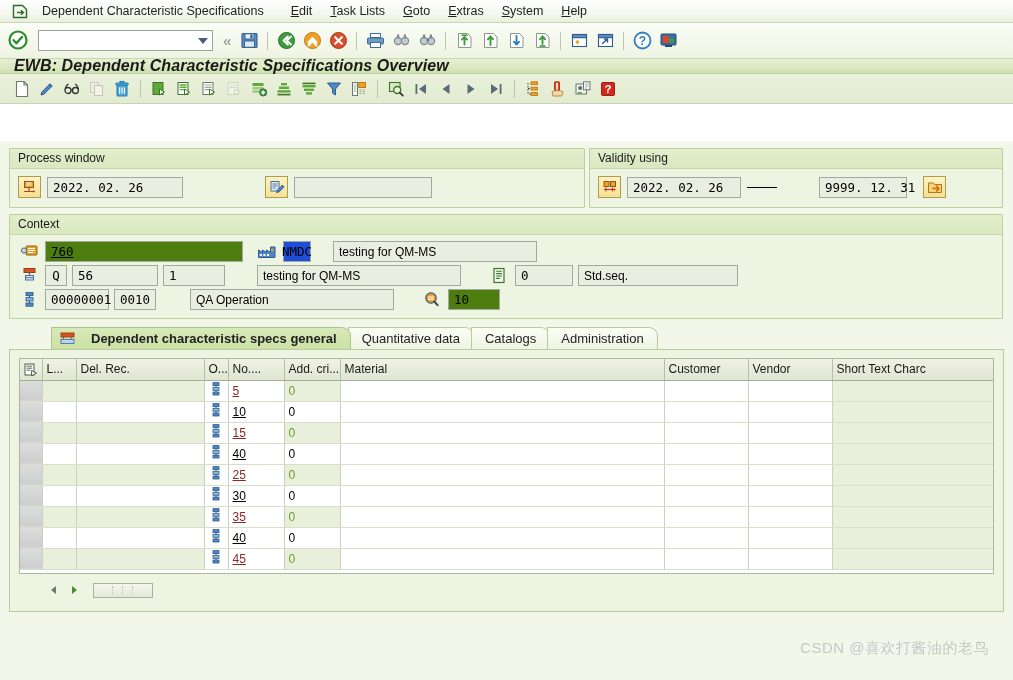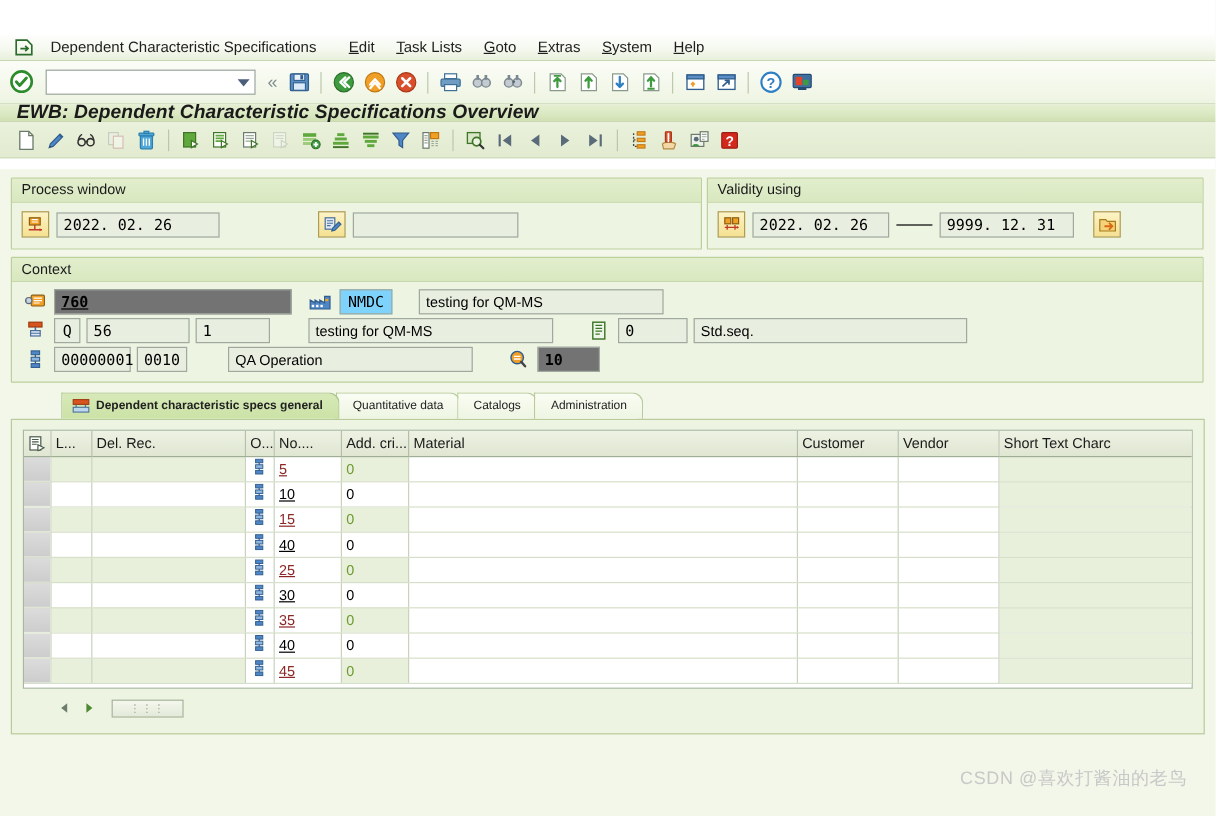--- a/index.html
+++ b/index.html
@@ -14,21 +14,20 @@
     position:relative;
   }
 
   
   .menubar {
     height:23px;
     background:linear-gradient(to bottom,#ffffff 0%,#f4f8ee 60%,#e9f0dc 100%);
     display:flex; align-items:center;
     padding:0 6px;
     border-bottom:1px solid #c9d6b4;
-    margin-top:28px;
   }
   .menu-sysicon {
     width:20px; height:18px; margin:0 8px 0 4px;
     display:flex; align-items:center; justify-content:center;
   }
   .menu-item {
     padding:3px 9px;
     font-size:12.5px;
     color:#1f1f1f;
     white-space:nowrap;
@@ -143,21 +142,21 @@
     height:21px;
     border:1px solid #9fa99f;
     background:#e9efe0;
     display:flex; align-items:center;
     padding:0 5px;
     font-family:"DejaVu Sans Mono","Liberation Mono",monospace;
     font-size:12.5px;
     color:#000;
     white-space:nowrap;
   }
-  .f.white { background:#737373;font-weight:bold; }
+  .f.white { background:#4d7c0f; }
   .f.empty { background:#e9efe0; }
   .f.label-like {
     font-family:"Liberation Sans",sans-serif;
     font-size:12px;
   }
   .f.underline-val { text-decoration:underline; }
 
   .iconbtn {
     width:23px; height:22px;
     border:1px solid #b09a4d;
@@ -180,23 +179,23 @@
     margin-top:7px;
     display:flex;
     align-items:flex-end;
     height:23px;
     padding-left:42px;
     position:relative;
     z-index:2;
   }
   .tab {
     height:22px;
-    display:flex; align-items:center; gap:5px;
+    display:flex; align-items:center; gap:16px;
     padding:0 13px;
-    font-size:10px;
+    font-size:13px;
     background:linear-gradient(to bottom,#fafdf4 0%,#eef5e2 100%);
     border:1px solid #b9cb9a;
     border-bottom:none;
     border-radius:0 9px 0 0;
     margin-right:-3px;
     color:#222;
     cursor:default;
     white-space:nowrap;
   }
   .tab.active {
@@ -659,21 +658,21 @@
           <svg width="16" height="15" viewBox="0 0 16 15">
             <rect x="2" y="1.5" width="5" height="5" fill="#f0a026" stroke="#8a5e12" stroke-width="1"></rect>
             <rect x="8.5" y="1.5" width="5" height="5" fill="#f0a026" stroke="#8a5e12" stroke-width="1"></rect>
             <path d="M2 9.5h11" stroke="#c0392b" stroke-width="1.2"></path>
             <path d="M4 7.5v4M10.5 7.5v4" stroke="#c0392b" stroke-width="1.1"></path>
             <path d="M14 9.5l-2-1.2v2.4z" fill="#c0392b"></path>
           </svg>
         </span>
         <span class="f" style="width:114px;">2022. 02. 26</span>
         <span class="dash"></span>
-        <span class="f" style="width:112px;">9999. 12. 31</span>
+        <span class="f" style="width:88px;margin-left:36px;">9999. 12. 31</span>
         <span class="iconbtn" style="margin-left:10px;">
           <svg width="16" height="15" viewBox="0 0 16 15">
             <path d="M1.5 3h5l1.2 1.5h6.8v8h-13z" fill="#f3d27a" stroke="#a67c1d" stroke-width="1"></path>
             <path d="M6 8.5h6m0 0l-2.4-2.4M12 8.5L9.6 11" fill="none" stroke="#d96a12" stroke-width="1.6" stroke-linecap="round"></path>
           </svg>
         </span>
       </div>
     </div>
   </div>
 
@@ -693,21 +692,21 @@
         <span class="f white underline-val" style="width:198px;">760</span>
         <span class="plain-icon" style="margin-left:8px;">
           <svg width="20" height="16" viewBox="0 0 20 16">
             <path d="M1.5 13.5V6l4 2.4V6l4 2.4V6l4 2.4V3h4.5v10.5z" fill="#4f86c6" stroke="#2f5d8e" stroke-width="1"></path>
             <rect x="2.8" y="10" width="2" height="2" fill="#fff"></rect>
             <rect x="6.4" y="10" width="2" height="2" fill="#fff"></rect>
             <rect x="10" y="10" width="2" height="2" fill="#fff"></rect>
             <rect x="14" y="5" width="2.6" height="2" fill="#f0a026"></rect>
           </svg>
         </span>
-        <span class="f" style="width:44px; justify-content:center; background:#7dd3fc;">NMDC</span>
+        <span class="f" style="width:28px; justify-content:center; background:#1d4ed8;">NMDC</span>
         <span style="width:12px;"></span>
         <span class="f label-like" style="width:204px;">testing for QM-MS</span>
       </div>
 
       <div class="ctx-row">
         <span class="plain-icon">
           <svg width="19" height="17" viewBox="0 0 19 17">
             <rect x="4" y="1.5" width="11" height="4" fill="#d9531e" stroke="#9d3b12" stroke-width="1"></rect>
             <path d="M9.5 5.5v3" stroke="#4a6f9a" stroke-width="1.3"></path>
             <rect x="5.5" y="8.5" width="8" height="4.5" fill="#dfe9f5" stroke="#4a6f9a" stroke-width="1"></rect>
@@ -719,21 +718,21 @@
         <span class="f" style="width:62px;">1</span>
         <span style="width:22px;"></span>
         <span class="f label-like" style="width:204px;">testing for QM-MS</span>
         <span class="plain-icon" style="margin-left:22px;">
           <svg width="16" height="17" viewBox="0 0 16 17">
             <rect x="3" y="1.5" width="10" height="14" fill="#eef6ea" stroke="#3e7527" stroke-width="1.2"></rect>
             <path d="M5.2 4.2h5.6M5.2 6.6h5.6M5.2 9h5.6M5.2 11.4h3.6" stroke="#3e7527" stroke-width="1.1"></path>
           </svg>
         </span>
         <span class="f" style="width:58px;">0</span>
-        <span class="f label-like" style="width:228px;">Std.seq.</span>
+        <span class="f label-like" style="width:160px;">Std.seq.</span>
       </div>
 
       <div class="ctx-row">
         <span class="plain-icon">
           <svg width="19" height="17" viewBox="0 0 19 17">
             <rect x="6" y="1.4" width="7" height="3.2" fill="#4f86c6" stroke="#2f5d8e" stroke-width=".9"></rect>
             <rect x="6" y="6.7" width="7" height="3.2" fill="#8fb6dd" stroke="#2f5d8e" stroke-width=".9"></rect>
             <rect x="6" y="12" width="7" height="3.2" fill="#4f86c6" stroke="#2f5d8e" stroke-width=".9"></rect>
             <path d="M9.5 4.6v2.1M9.5 9.9v2.1" stroke="#2f5d8e" stroke-width="1.1"></path>
           </svg>

